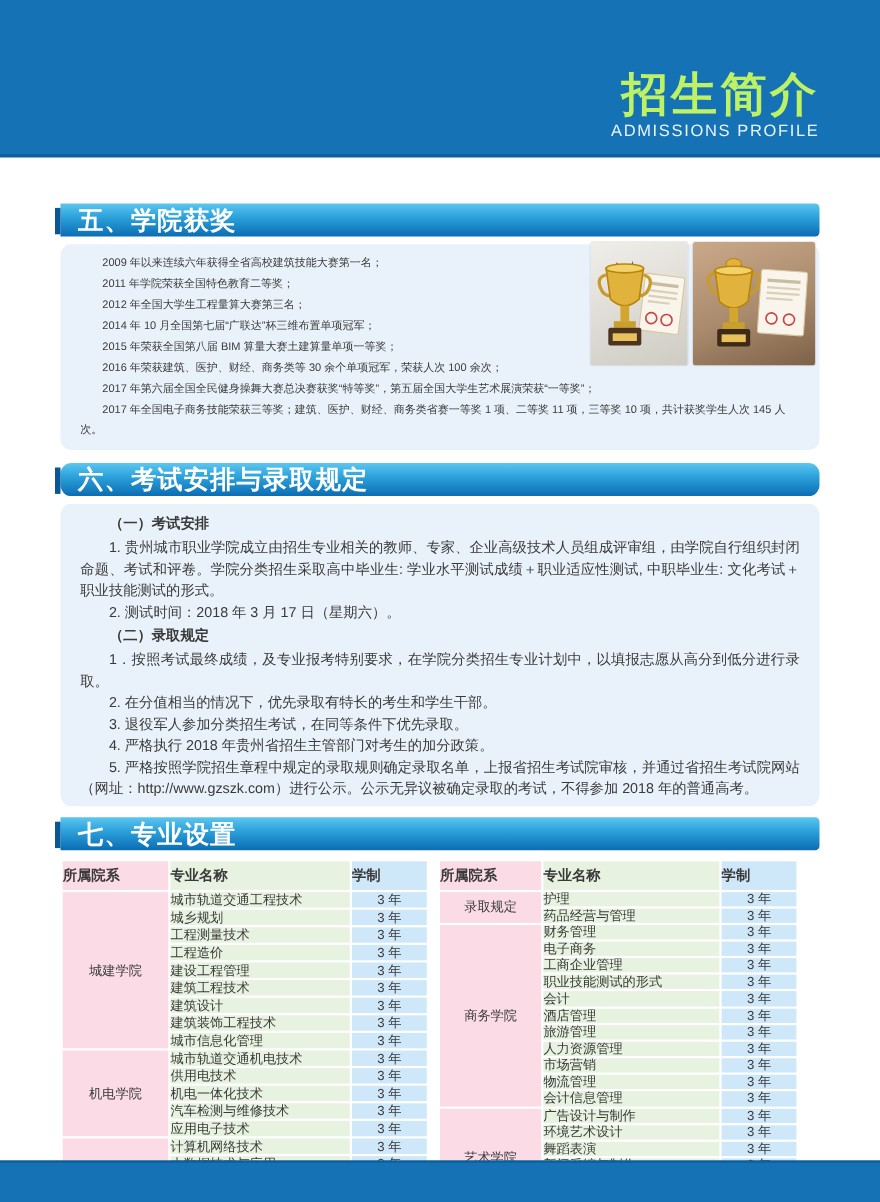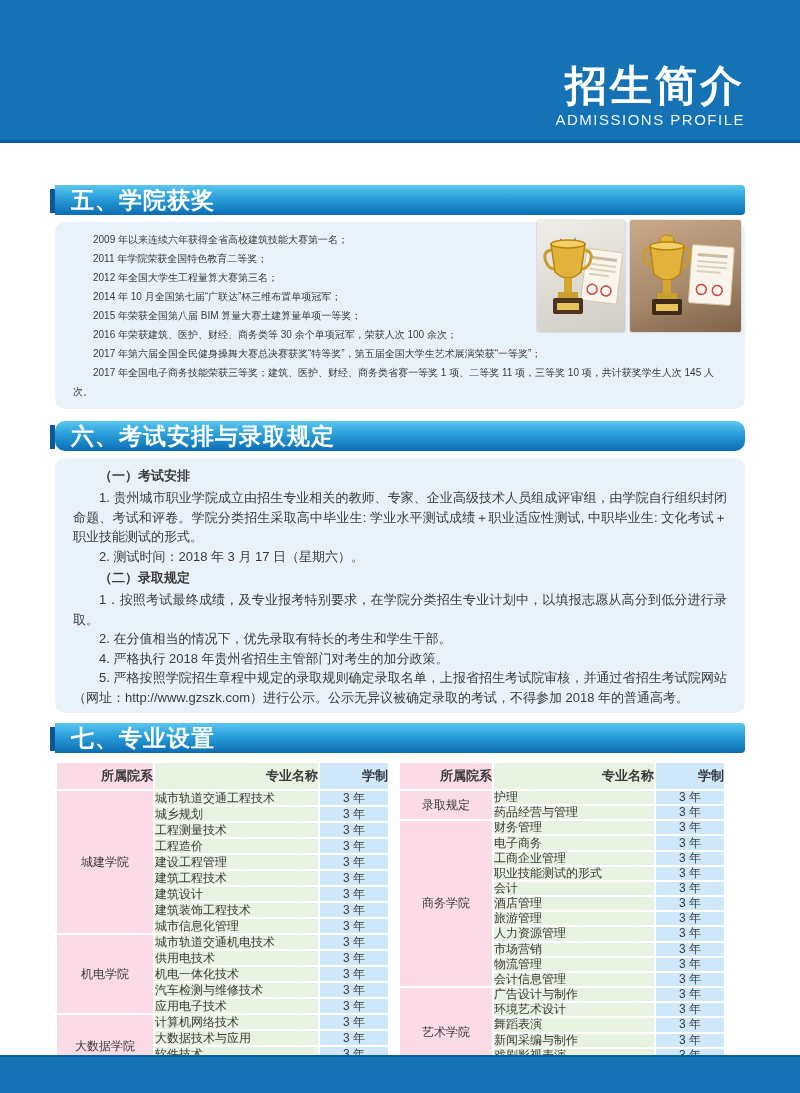--- a/index.html
+++ b/index.html
@@ -7,21 +7,21 @@
     width:800px; height:1093px; margin:0 auto; position:relative;
     background:#ffffff; outline:1px solid #4a4f55; overflow:hidden;
     font-family:"Liberation Sans","DejaVu Sans",sans-serif; color:#3a3a3a;
   }
   
   .top-banner {
     height:143px; background:#1572b4;
     display:flex; flex-direction:column; justify-content:flex-end; align-items:flex-end;
     padding:0 55px 12px 0; box-sizing:border-box; border-bottom:3px solid #0d5f9c;
   }
-  .banner-title { font-size:42px; font-weight:bold; color:#ffffff; letter-spacing:3px; line-height:1.05; }
+  .banner-title { font-size:42px; font-weight:bold; color:#bef264; letter-spacing:3px; line-height:1.05; }
   .banner-subtitle { font-size:15px; color:#eaf4fc; letter-spacing:1.5px; margin-top:3px; }
 
   main { padding:0 55px; }
 
   
   .section-bar {
     position:relative; height:30px; border-radius:0 4px 4px 0;
     background:linear-gradient(180deg,#5cc6ef 0%,#2da3dc 40%,#0b6cb3 100%);
     color:#fff; font-weight:bold; font-size:23px; line-height:30px;
     padding-left:16px; letter-spacing:1px; box-sizing:border-box;
@@ -51,21 +51,21 @@
   .photo svg { width:100%; height:100%; display:block; }
 
   .exam-panel { padding:6px 18px; }
   .exam-subhead { margin:2px 0; font-weight:bold; font-size:13px; line-height:20px; text-indent:2em; }
   .exam-item { margin:0; font-size:13px; line-height:19.5px; text-indent:2em; text-align:justify; }
 
   
   .tables { display:flex; gap:8px; margin-top:8px; }
   table.majors { border-collapse:separate; border-spacing:2px; table-layout:fixed; }
   table.majors th {
-    height:26px; font-size:13px; font-weight:bold; text-align:right; padding:0;
+    height:26px; font-size:13px; font-weight:bold; text-align:left; padding:0;
   }
   table.majors td { padding:0; font-size:12px; }
   .t-left  td { height:14px; line-height:14px; }
   .t-right td { height:13px; line-height:13px; }
   .c-dept  { width:96px;  background:#fbdce6; text-align:center; }
   .c-major { width:163px; background:#e8f2e0; text-align:left; }
   .c-right .c-dept { width:92px; } .c-right .c-major { width:160px; }
   .c-years { width:68px;  background:#cfe8f9; text-align:center; }
   td.c-major { padding-left:10px; width:153px; }
   td.c-dept  { font-size:12.5px; }
@@ -172,20 +172,21 @@
 
             <p class="exam-item">2. 测试时间：2018 年 3 月 17 日（星期六）。</p>
           </div>
         <p class="exam-subhead">（二）录取规定</p>
         <div>
 
             <p class="exam-item">1．按照考试最终成绩，及专业报考特别要求，在学院分类招生专业计划中，以填报志愿从高分到低分进行录取。</p>
 
             <p class="exam-item">2. 在分值相当的情况下，优先录取有特长的考生和学生干部。</p>
 
+            <p class="exam-item">3. 退役军人参加分类招生考试，在同等条件下优先录取。</p>
 
             <p class="exam-item">4. 严格执行 2018 年贵州省招生主管部门对考生的加分政策。</p>
 
             <p class="exam-item">5. 严格按照学院招生章程中规定的录取规则确定录取名单，上报省招生考试院审核，并通过省招生考试院网站（网址：http://www.gzszk.com）进行公示。公示无异议被确定录取的考试，不得参加 2018 年的普通高考。</p>
           </div>
       </div>
     </section>
 
     <section class="sec-majors">
       <div class="section-bar">

